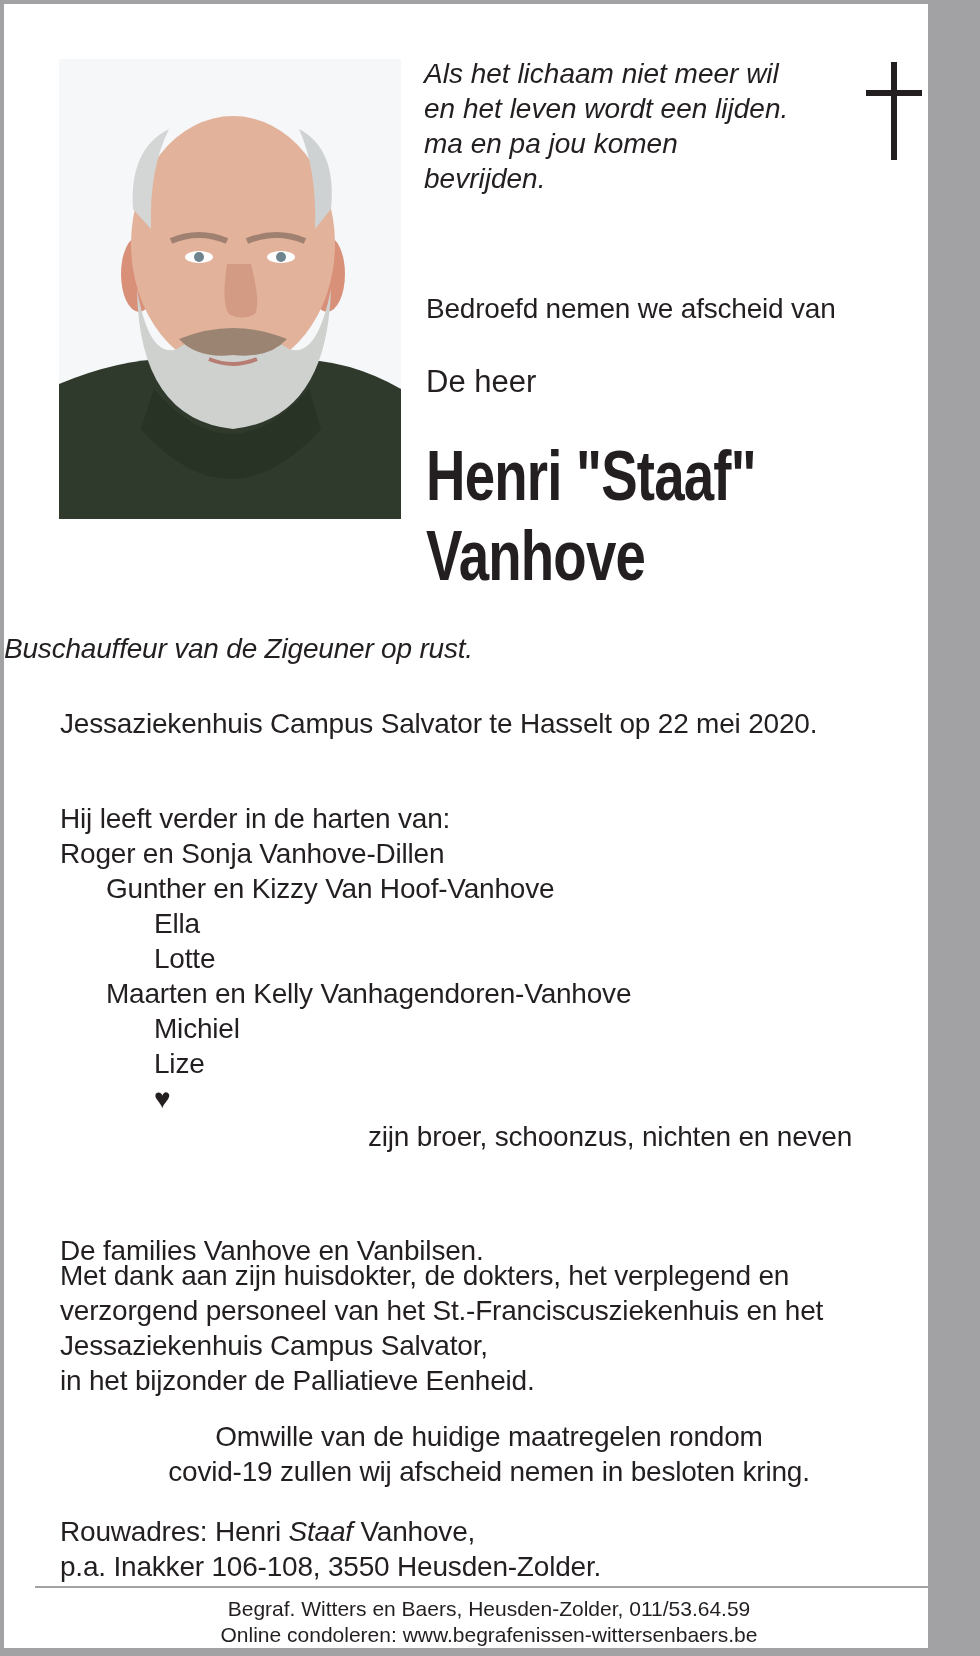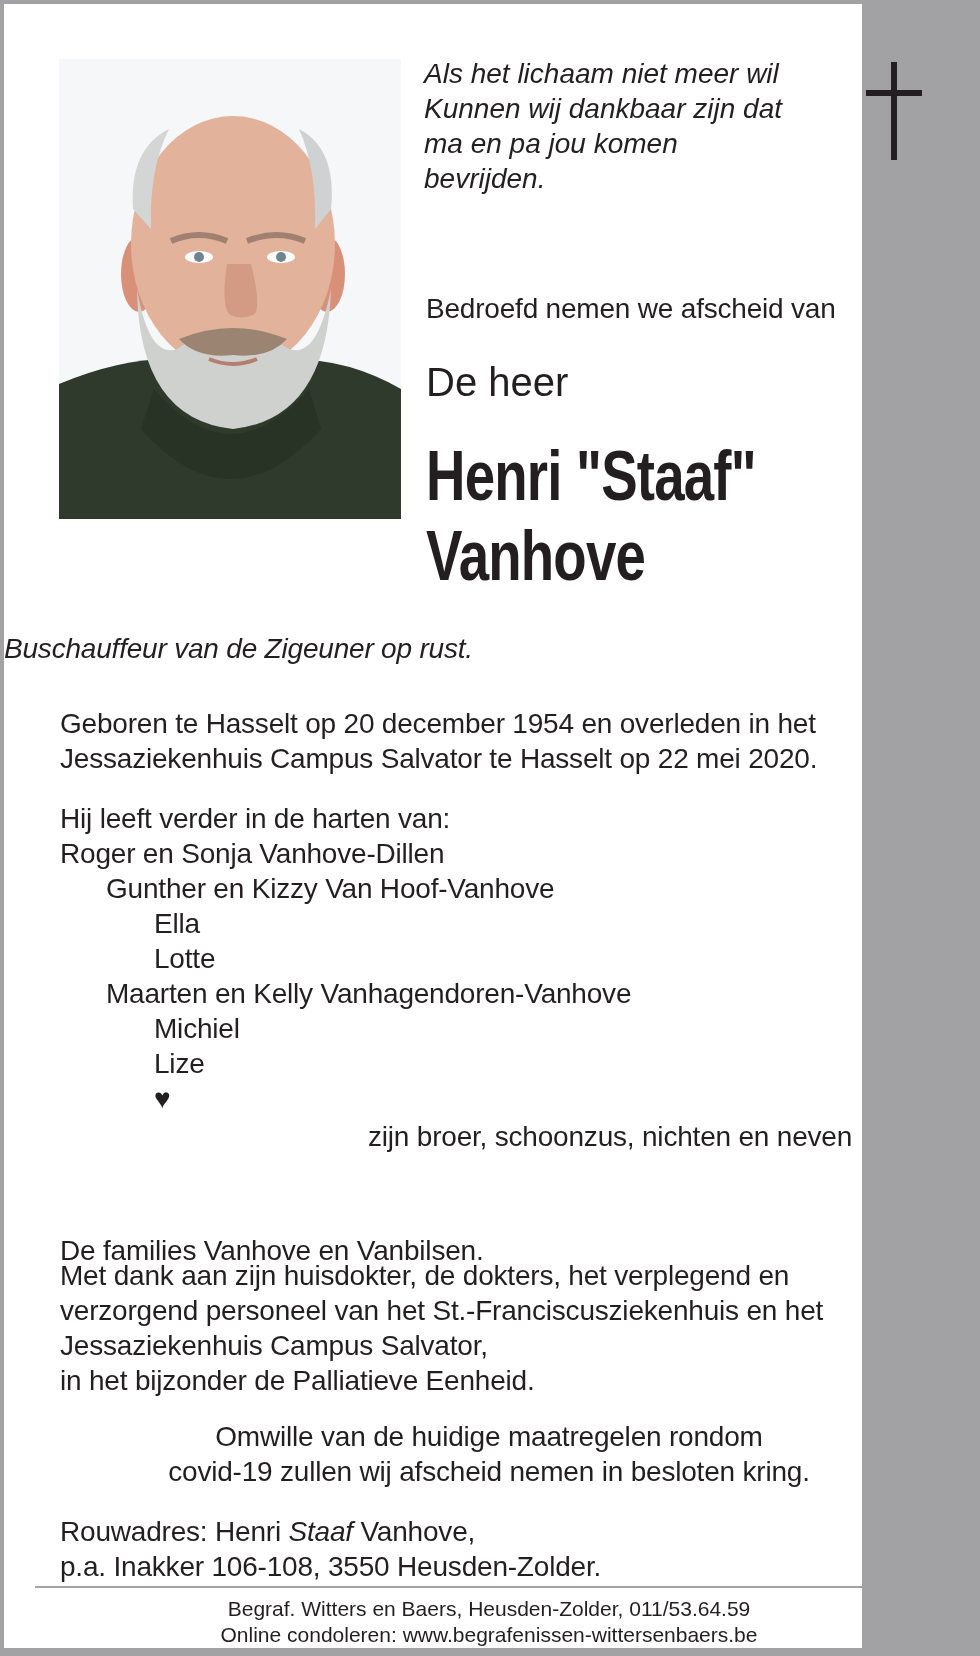--- a/index.html
+++ b/index.html
@@ -2,21 +2,21 @@
 <html><head>
 <meta charset="utf-8">
 <style>
   html, body { margin: 0; padding: 0; }
   body {
     width: 980px; height: 1656px; background: #a2a2a4;
     font-family: "Liberation Sans", sans-serif; color: #231f20;
     position: relative; overflow: hidden;
   }
   .page {
-    position: absolute; left: 4px; top: 4px; width: 858px; height: 1644px;
+    position: absolute; left: 4px; top: 4px; width: 924px; height: 1644px;
     background: #ffffff;
   }
   .abs { position: absolute; white-space: nowrap; }
   .t { font-size: 28px; line-height: 35px; letter-spacing: -0.2px; }
   .it { font-style: italic; }
 
   
   .photo {
     position: absolute; left: 55px; top: 55px; width: 342px; height: 460px;
     background: #f7f8fa; overflow: hidden;
@@ -25,21 +25,21 @@
 
   
   .cross { position: absolute; left: 862px; top: 58px; width: 56px; height: 98px; }
   .cross .v { position: absolute; left: 25px; top: 0; width: 6px; height: 98px; background: #231f20; }
   .cross .h { position: absolute; left: 0; top: 28px; width: 56px; height: 6px; background: #231f20; }
 
   .poem { left: 420px; top: 52px; }
   .poem div { font-size: 28px; line-height: 35px; font-style: italic; }
 
   .bedroefd { left: 422px; top: 287px; }
-  .heer { left: 422px; top: 359px; font-size: 40px; line-height: 38px; }
+  .heer { left: 422px; top: 359px; font-size: 31px; line-height: 38px; }
 
   .name {
     left: 422px; top: 432px; font-weight: bold; font-size: 70px; line-height: 80px;
     letter-spacing: -1px; transform: scaleX(0.78); transform-origin: left top; color: #231f20;
   }
 
   .subtitle { left: 0; width: 970px; top: 627px; }
 
   .block { left: 56px; }
   .born { top: 702px; }
@@ -98,37 +98,36 @@
     </svg>
   </div>
 
   <div class="cross">
     <div class="v"></div>
       <div class="h"></div>
   </div>
 
   <div class="abs poem">
     <div>Als het lichaam niet meer wil</div>
-    <div>Kunnen wij dankbaar zijn dat</div>
+    <div>en het leven wordt een lijden.</div>
     <div>ma en pa jou komen</div>
     <div>bevrijden.</div>
   </div>
 
   <div class="abs t bedroefd">Bedroefd nemen we afscheid van</div>
   <div class="abs heer">De heer</div>
 
   <div class="abs name">
     <div>Henri "Staaf"</div>
     <div>Vanhove</div>
   </div>
 
   <div class="abs t it subtitle">Buschauffeur van de Zigeuner op rust.</div>
 
   <div class="abs t block born">
-    <div>Geboren te Hasselt op 20 december 1954 en overleden in het</div>
     <div>Jessaziekenhuis Campus Salvator te Hasselt op 22 mei 2020.</div>
   </div>
 
   <div class="abs t block hearts">
     <div>Hij leeft verder in de harten van:</div>
     <div>Roger en Sonja Vanhove-Dillen</div>
     <div class="indent1">Gunther en Kizzy Van Hoof-Vanhove</div>
     <div class="indent2">Ella</div>
     <div class="indent2">Lotte</div>
     <div class="indent1">Maarten en Kelly Vanhagendoren-Vanhove</div>

